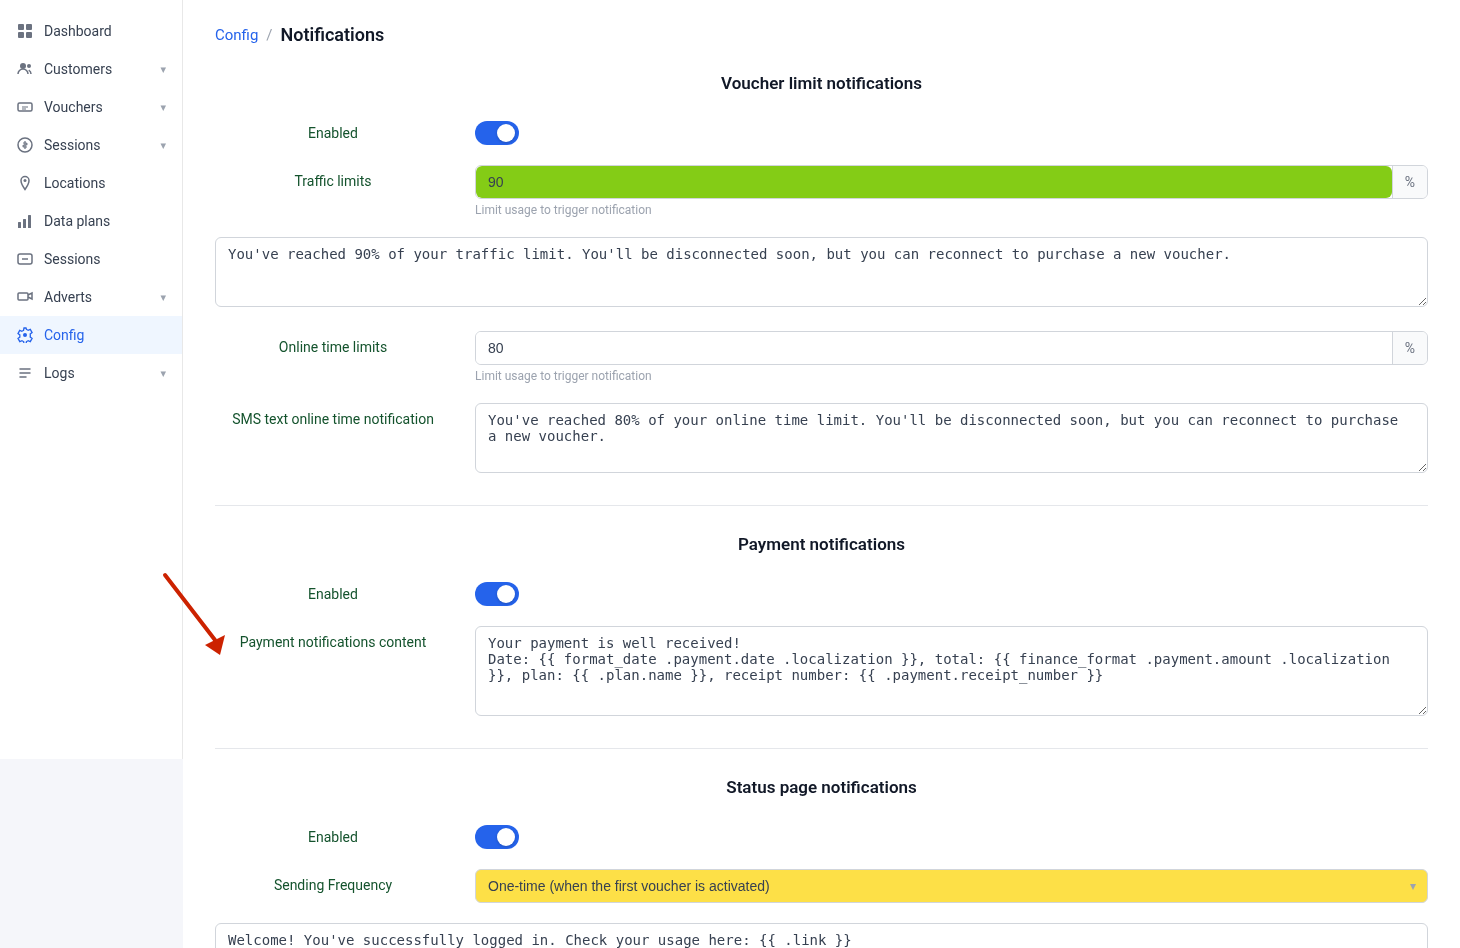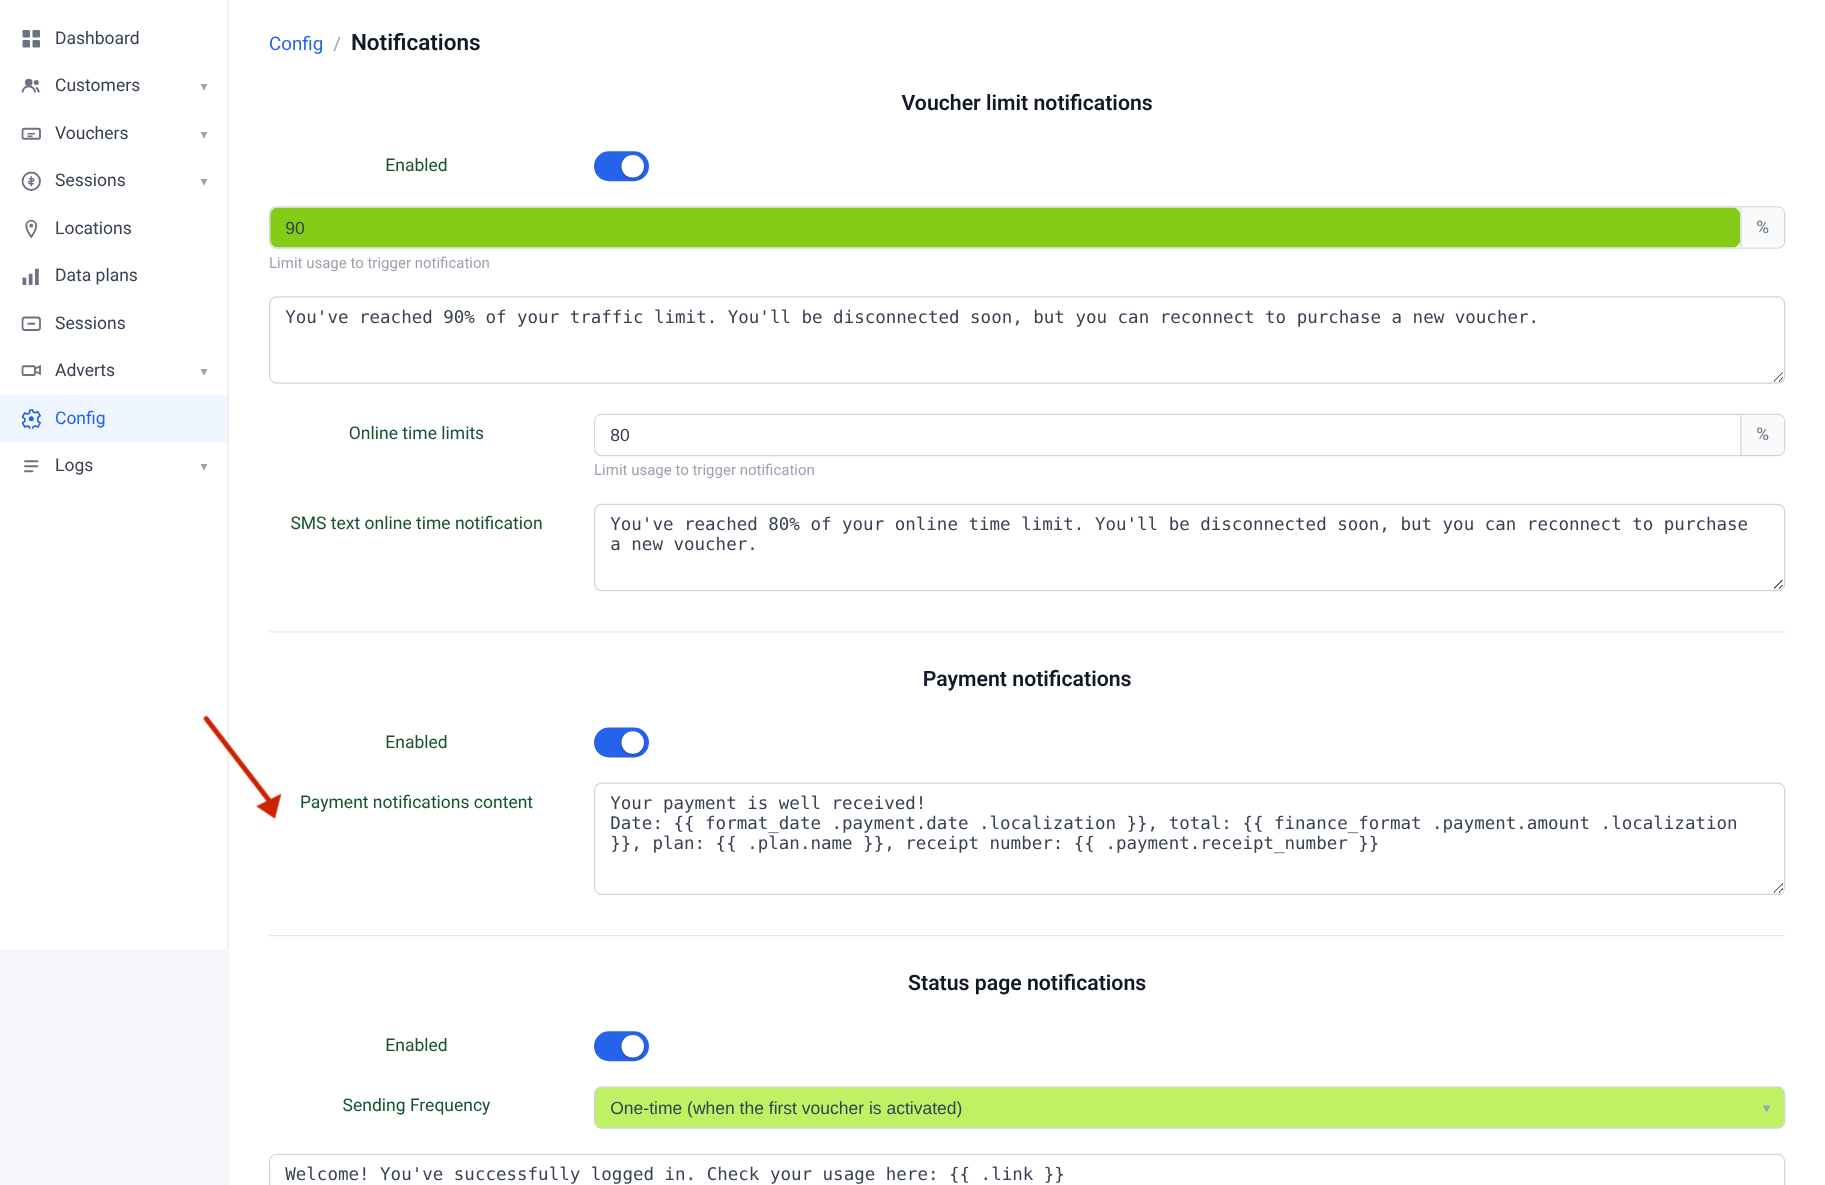--- a/index.html
+++ b/index.html
@@ -169,21 +169,21 @@
     .form-select-wrapper {
       position: relative;
     }
     .form-select {
       width: 100%;
       padding: 8px 36px 8px 12px;
       border: 1px solid #d1d5db;
       border-radius: 6px;
       font-size: 14px;
       color: #374151;
-      background: #bef264;
+      background: #fde047;
       appearance: none;
       outline: none;
       cursor: pointer;
     }
     .select-chevron {
       position: absolute;
       right: 12px;
       top: 50%;
       transform: translateY(-50%);
       color: #9ca3af;
@@ -345,20 +345,21 @@
           <div class="toggle-wrapper">
             <div class="toggle">
               <div class="toggle-track"></div>
               <div class="toggle-thumb"></div>
             </div>
           </div>
         </div>
       </div>
 
       <div class="form-row">
+        <div class="form-label">Traffic limits</div>
         <div class="form-control">
           <div class="input-with-suffix">
             <input type="text" class="form-input" style="border: none;" value="90">
             <span class="input-suffix">%</span>
           </div>
           <div class="hint-text">Limit usage to trigger notification</div>
         </div>
       </div>
 
       <div class="form-row">

